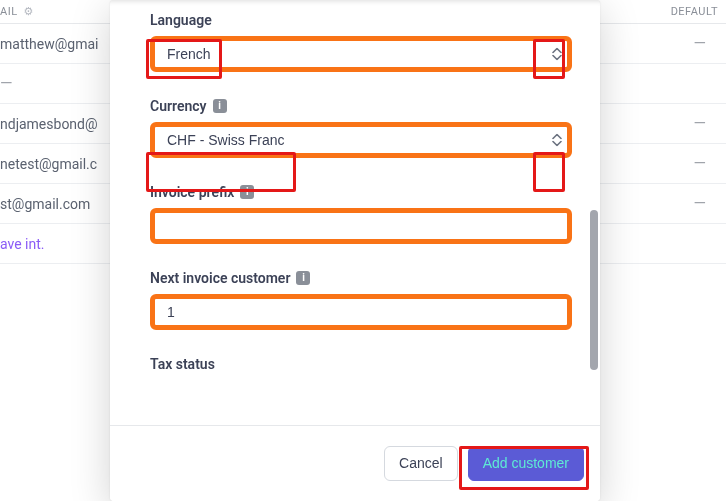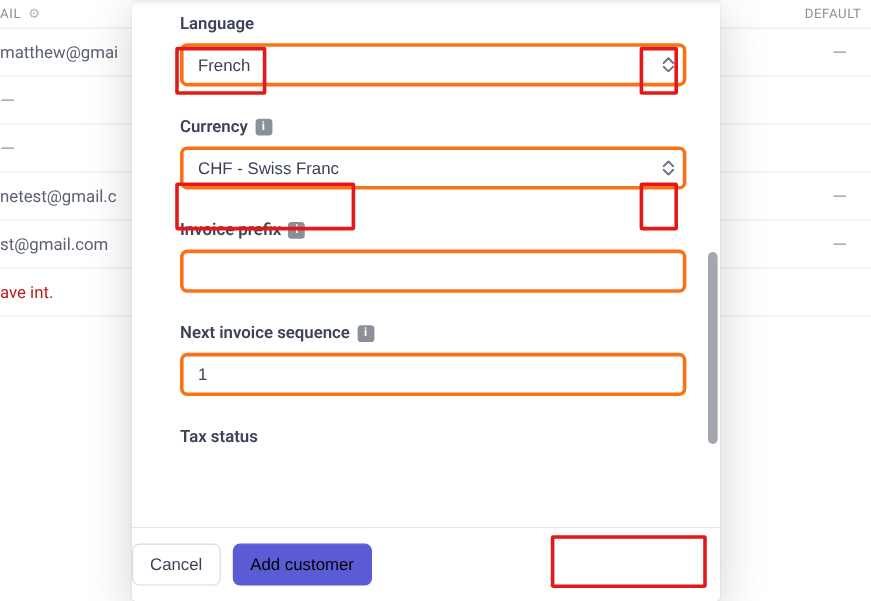--- a/index.html
+++ b/index.html
@@ -35,21 +35,21 @@
   .bg-row {
     height: 40px;
     border-bottom: 1px solid #eceef1;
     display: flex;
     align-items: center;
     justify-content: space-between;
     padding: 0 20px 0 0;
     color: #5b6270;
     font-size: 14px;
   }
-  .bg-row-right { color:#b91c1c; }
+  .bg-row-right { color:#8b5cf6; }
   .dash { color:#a0a4ab; font-size:16px; }
 
   
   .modal {
     position: absolute;
     top: 0;
     left: 110px;
     width: 490px;
     height: 501px;
     background: #fff;
@@ -66,44 +66,45 @@
   }
   .modal-scroll-fade {
     position:absolute;
     left:0; right:0; top:0; height:6px;
     box-shadow: inset 0 6px 6px -6px rgba(0,0,0,0.18);
     pointer-events:none;
   }
   .modal-footer {
     position: absolute;
     left:0; right:0; bottom:0;
-    height: 62px;
+    height: 76px;
     border-top: 1px solid #e6e8eb;
     display: flex;
+    justify-content: flex-end;
     align-items: center;
     gap: 10px;
     padding: 0 16px 0 0;
     background:#fff;
   }
   .btn {
     border-radius: 6px;
     font-size: 14px;
     padding: 8px 14px;
     cursor: pointer;
     line-height: 1.2;
   }
   .btn-secondary {
     background: #fff;
     border: 1px solid #d5d9df;
     color: #3c4257;
   }
   .btn-primary {
     background: #5b5bd6;
     border: 1px solid #5b5bd6;
-    color: #000000;
+    color: #5eead4;
     font-weight: 500;
   }
 
   .form-group { margin-bottom: 26px; }
   .form-label {
     display: flex;
     align-items: center;
     gap: 6px;
     font-weight: 600;
     color: #3c4257;
@@ -119,21 +120,21 @@
     font-size:10px;
     font-weight:700;
     align-items:center;
     justify-content:center;
     line-height:1;
   }
   .select-wrap { position:relative; }
   .select, .text-input {
     width: 100%;
     height: 36px;
-    border: 3px solid #f97316;
+    border: 5px solid #f97316;
     border-radius: 6px;
     background:#fff;
     padding: 0 36px 0 12px;
     font-size:14px;
     color:#3c4257;
     appearance:none;
     outline:none;
   }
   .text-input { padding: 0 12px; }
   .chevrons {
@@ -178,20 +179,21 @@
   </div>
   <div id="bg-rows">
       <div class="bg-row">
         <span>matthew@gmai</span>
         <span class="dash bg-row-right">—</span>
       </div>
       <div class="bg-row">
         <span class="dash bg-row-right">—</span>
       </div>
       <div class="bg-row">
+        <span>ndjamesbond@</span>
         <span class="dash bg-row-right">—</span>
       </div>
       <div class="bg-row">
         <span>netest@gmail.c</span>
         <span class="dash bg-row-right">—</span>
       </div>
       <div class="bg-row">
         <span>st@gmail.com</span>
         <span class="dash bg-row-right">—</span>
       </div>
@@ -243,21 +245,21 @@
     <div class="form-group">
       <div class="form-label">
         <span>Invoice prefix</span>
         <span class="info-badge">i</span>
       </div>
       <input class="text-input" value="" style="">
     </div>
 
     <div class="form-group">
       <div class="form-label">
-        <span>Next invoice sequence</span>
+        <span>Next invoice customer</span>
         <span class="info-badge">i</span>
       </div>
       <input class="text-input" value="1" style="">
     </div>
 
     <div class="form-group" style="margin-bottom:16px;text-align:center;">
       <div class="form-label">
         <span>Tax status</span>
       </div>
     </div>

